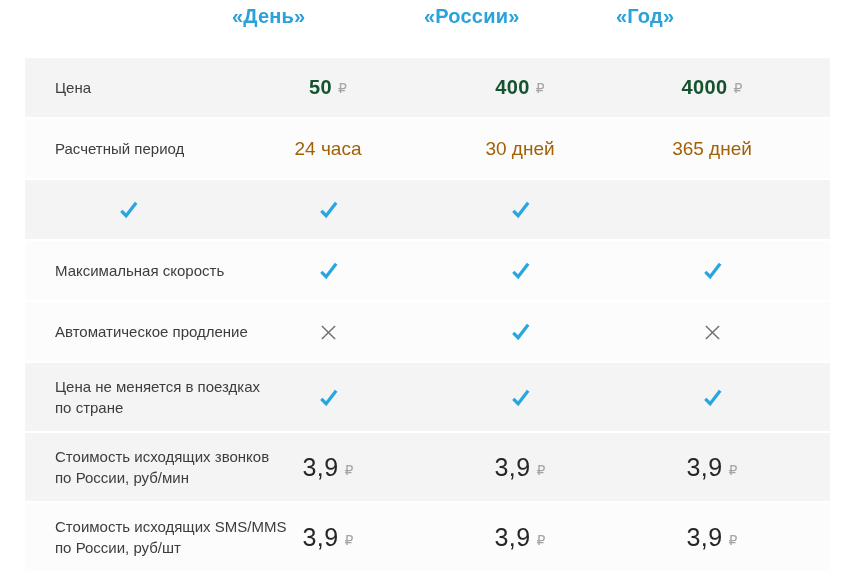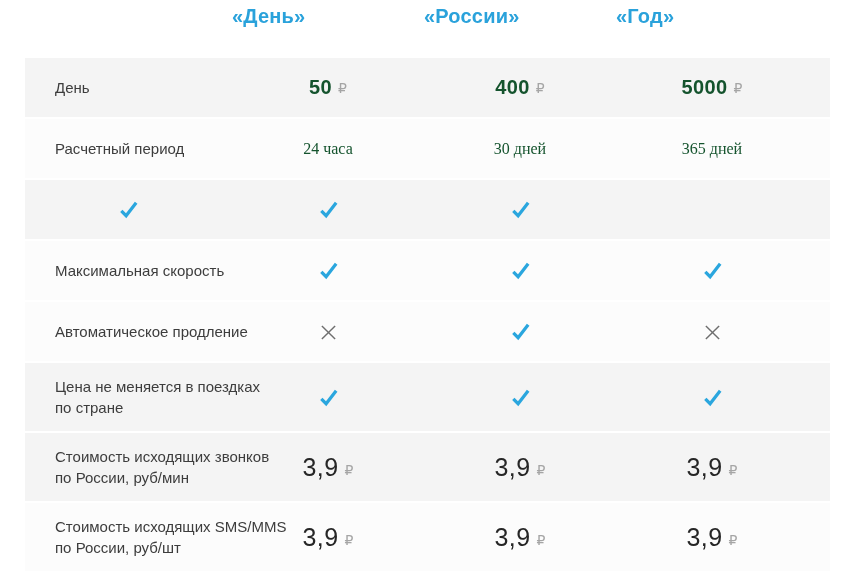--- a/index.html
+++ b/index.html
@@ -67,21 +67,21 @@
     font-weight: 400;
     color: #262626;
   }
   .rub {
     font-size: 14px;
     color: var(--ruble-color);
     margin-left: 6px;
     position: relative;
     top: -1px;
   }
-  .text-val { font-size: 16px; color: #14532d; font-family: Liberation Serif, serif; }
+  .text-val { font-size: 19px; color: #a16207; }
   .check-svg, .cross-svg { vertical-align: middle; }
   .check-path {
     fill: none;
     stroke: var(--check-color);
     stroke-width: 3.4;
     stroke-linecap: butt;
     stroke-linejoin: miter;
   }
   .cross-line {
     stroke: var(--cross-color);
@@ -94,24 +94,24 @@
 
 <div class="table-wrap">
   <div class="header-row">
     <div class="cell"></div>
     <div class="header-cell">«День»</div>
     <div class="header-cell">«России»</div>
     <div class="header-cell">«Год»</div>
   </div>
   <div>
       <div class="row odd">
-        <div class="cell label-cell"><span class="label-text">День</span></div>
+        <div class="cell label-cell"><span class="label-text">Цена</span></div>
         <div class="cell value-cell"><span class="price-num">50</span><span class="rub">₽</span></div>
         <div class="cell value-cell"><span class="price-num">400</span><span class="rub">₽</span></div>
-        <div class="cell value-cell"><span class="price-num">5000</span><span class="rub">₽</span></div>
+        <div class="cell value-cell"><span class="price-num">4000</span><span class="rub">₽</span></div>
       </div>
       <div class="row even">
         <div class="cell label-cell"><span class="label-text">Расчетный период</span></div>
         <div class="cell value-cell"><span class="text-val">24 часа</span></div>
         <div class="cell value-cell"><span class="text-val">30 дней</span></div>
         <div class="cell value-cell"><span class="text-val">365 дней</span></div>
       </div>
       <div class="row odd">
         <div class="cell value-cell"><svg class="check-svg" width="23" height="23" viewBox="0 0 24 24">
             <path class="check-path" d="M4.5 13.5 L9.5 18.5 L20 5"></path>

